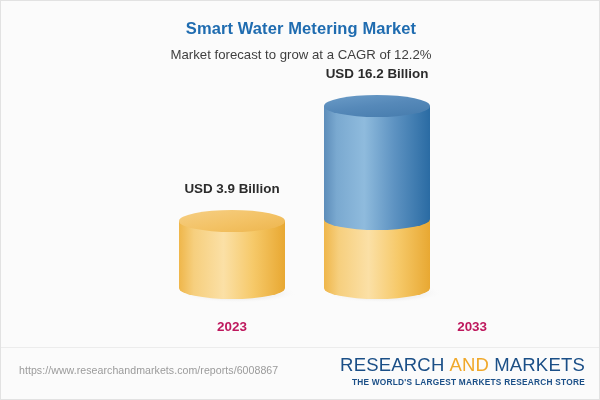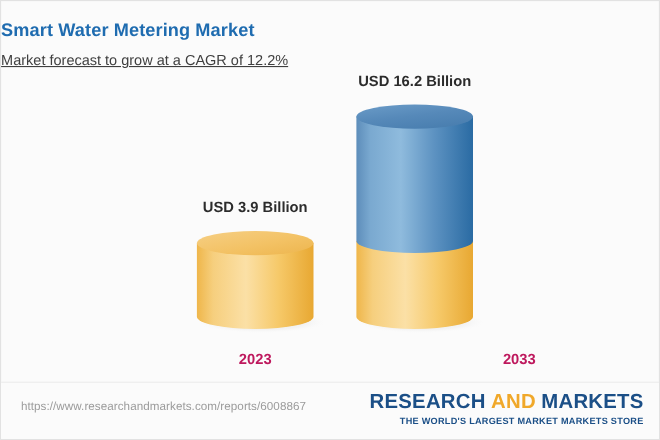--- a/index.html
+++ b/index.html
@@ -22,34 +22,34 @@
     background: #fbfbfb;
     overflow: hidden;
   }
 
   
   .header {
     position: absolute;
     top: 16px;
     left: 0;
     width: 600px;
+    text-align: center;
   }
   .chart-title {
     font-size: 16.5px;
     font-weight: bold;
     color: #1f6cb0;
     letter-spacing: .1px;
     line-height: 22px;
   }
   .chart-subtitle {
     margin-top: 7px;
     font-size: 13.2px;
     color: #3f3f3f;
     line-height: 18px;
-    text-decoration: underline;
   }
 
   
   .plot {
     position: absolute;
     left: 0;
     top: 0;
     width: 600px;
     height: 348px;
   }
@@ -108,21 +108,21 @@
     letter-spacing: .05px;
   }
   .logo {
     position: absolute;
     right: 16px;
     top: 6px;
     text-align: right;
   }
   .logo-main {
     font-size: 18.5px;
-    font-weight: bold;
+    font-weight: normal;
     letter-spacing: .2px;
     line-height: 22px;
     color: #1b4f87;
     white-space: nowrap;
   }
   .logo-and { color: #f0a82a; }
   .logo-tag {
     margin-top: 1px;
     font-size: 8.3px;
     font-weight: bold;
@@ -216,17 +216,17 @@
 
       <div class="cat-label" style="bottom:-28px;text-align:right;">2033</div>
     </div>
   </div>
 
   <div class="footer">
     <div class="footer-url">https://www.researchandmarkets.com/reports/6008867</div>
 
     <div class="logo">
       <div class="logo-main"><span>RESEARCH</span><span class="logo-and" style="margin:0 5px;">AND</span><span>MARKETS</span></div>
-      <div class="logo-tag">THE WORLD'S LARGEST MARKET MARKETS STORE</div>
+      <div class="logo-tag">THE WORLD'S LARGEST MARKETS RESEARCH STORE</div>
     </div>
   </div>
 
 </div>
 
 </body></html>

